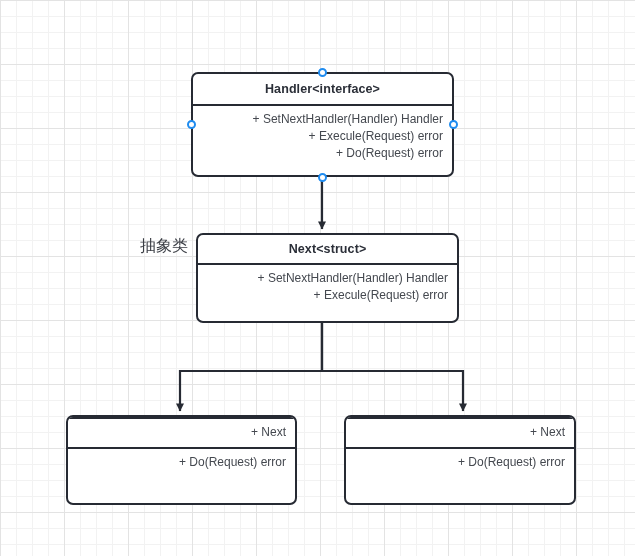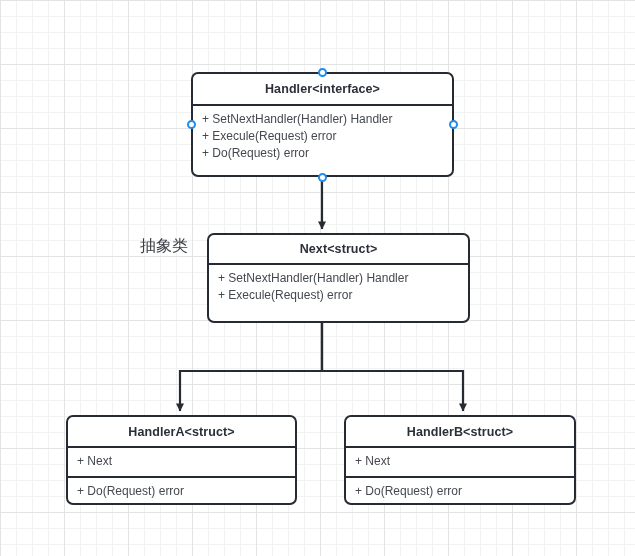--- a/index.html
+++ b/index.html
@@ -58,40 +58,41 @@
     letter-spacing: 0.1px;
     display: flex;
     align-items: center;
     justify-content: center;
   }
 
   .uml-section {
     border-top: 2px solid #262a33;
     padding: 5px 9px 6px 9px;
     box-sizing: border-box;
+    text-align: right;
   }
 
   .uml-row {
     font-size: 12px;
     color: #44484f;
     line-height: 17px;
     white-space: nowrap;
   }
 
   
   #node-handler {
     left: 191px;
     top: 72px;
     width: 263px;
     height: 105px;
   }
   #node-handler .uml-title { height: 30px; }
 
   #node-next {
-    left: 207px;
+    left: 196px;
     top: 233px;
     width: 263px;
     height: 90px;
   }
   #node-next .uml-title { height: 28px; }
 
   #node-handlera {
     left: 66px;
     top: 415px;
     width: 231px;
@@ -168,31 +169,29 @@
 
   <div class="uml-box" id="node-next">
     <div class="uml-title">Next&lt;struct&gt;</div>
     <div class="uml-section">
       <div class="uml-row">+ SetNextHandler(Handler) Handler</div>
       <div class="uml-row">+ Execule(Request) error</div>
     </div>
   </div>
 
   <div class="uml-box" id="node-handlera">
-    <div class="uml-title">HandlerA&lt;struct&gt;</div>
     <div class="uml-section">
       <div class="uml-row">+ Next</div>
     </div>
     <div class="uml-section">
       <div class="uml-row">+ Do(Request) error</div>
     </div>
   </div>
 
   <div class="uml-box" id="node-handlerb">
-    <div class="uml-title">HandlerB&lt;struct&gt;</div>
     <div class="uml-section">
       <div class="uml-row">+ Next</div>
     </div>
     <div class="uml-section">
       <div class="uml-row">+ Do(Request) error</div>
     </div>
   </div>
 
 </div>
 

